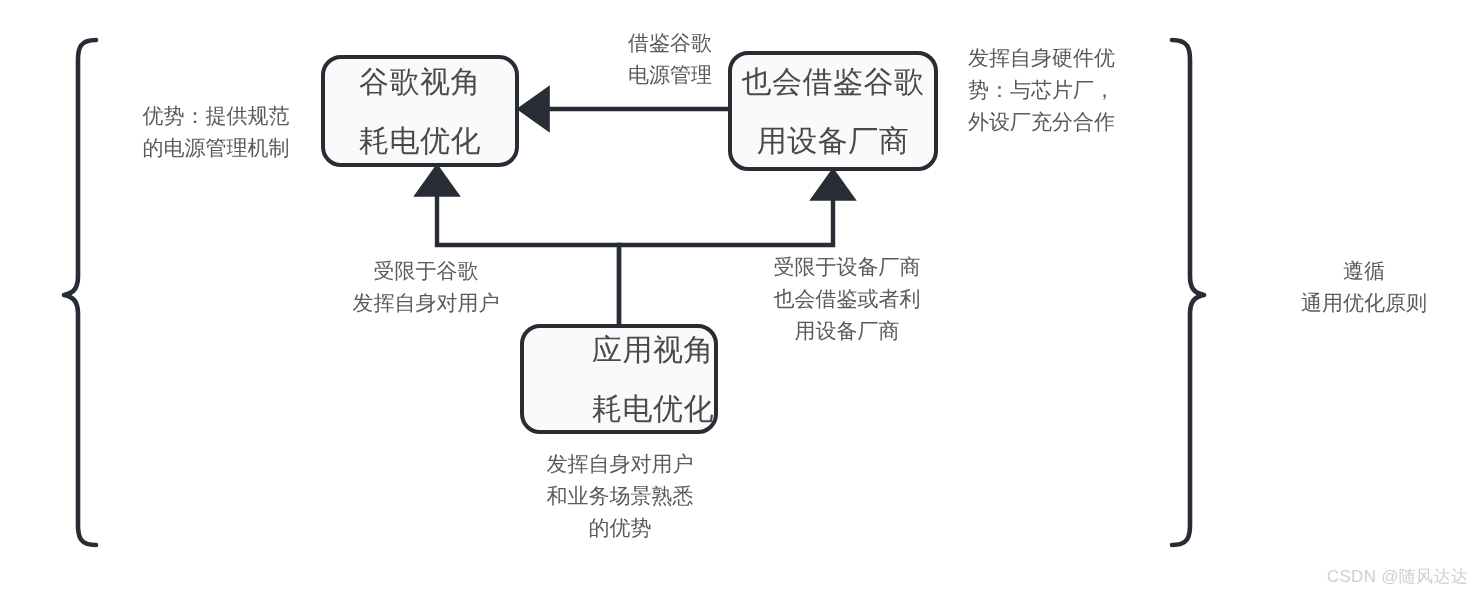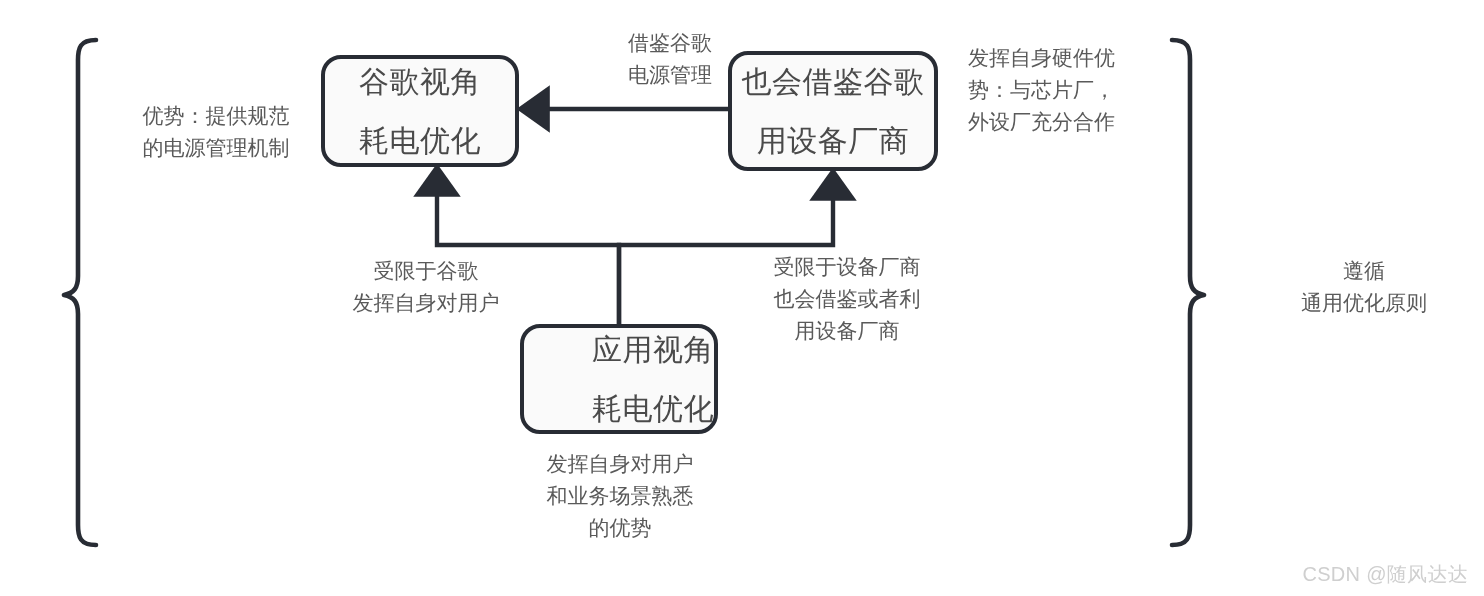--- a/index.html
+++ b/index.html
@@ -62,21 +62,21 @@
   #note-limited-google  { left: 336px; top: 255px; width: 180px; text-align: center; }
   #note-limited-vendor  { left: 742px; top: 253px; width: 210px; text-align: center; font-family: Liberation Mono, monospace; }
   #note-app-advantage   { left: 500px; top: 448px; width: 240px; text-align: center; }
   #note-right-principle { left: 1264px; top: 255px; width: 200px; text-align: center; }
 
   #watermark {
     position: absolute;
     right: 16px;
     bottom: 8px;
     color: #cfcfcf;
-    font-size: 20px;
+    font-size: 17px;
     letter-spacing: 0.3px;
     white-space: nowrap;
   }
 </style>
 </head>
 <body>
 
 <div id="canvas">
 
   <svg id="diagram-svg" viewBox="0 0 1484 596">

